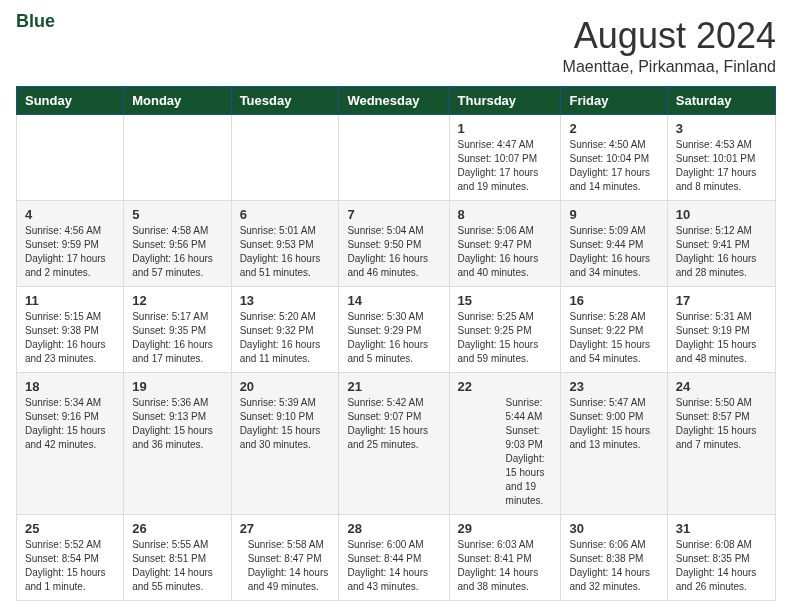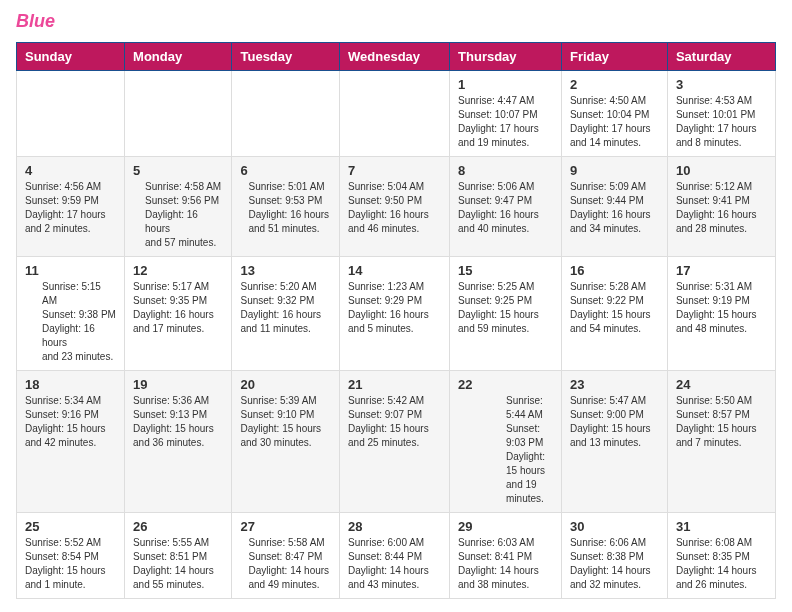--- a/index.html
+++ b/index.html
@@ -23,23 +23,22 @@
     }
     .logo-text-general {
       font-size: 18px;
       font-weight: bold;
       color: #333;
       line-height: 1.1;
     }
     .logo-text-blue {
       font-size: 18px;
       font-weight: bold;
-      color: #ec4899;
+      color: #14532d;
       line-height: 1.1;
-      font-style: italic;
     }
     .logo-bird {
       width: 24px;
       height: 24px;
     }
     .title-area {
       text-align: right;
     }
     .month-year {
       font-size: 36px;
@@ -51,21 +50,21 @@
       font-size: 16px;
       color: #333;
       margin-top: 2px;
     }
     .calendar-table {
       width: 100%;
       border-collapse: collapse;
       border: 1px solid #ccc;
     }
     .calendar-table th {
-      background: #be185d;
+      background: #14532d;
       color: #fff;
       font-size: 13px;
       font-weight: bold;
       padding: 6px 8px;
       text-align: left;
       border: 1px solid #1a4f8f;
     }
     .calendar-table td {
       vertical-align: top;
       padding: 6px 8px;
@@ -98,20 +97,22 @@
 </head>
 <body>
 
 <div class="header-area">
   <div class="logo">
     <div style="display:flex; flex-direction:column; align-items:flex-start;">
       <span class="logo-text-blue" style="margin-top:-4px;">Blue</span>
     </div>
   </div>
   <div class="title-area">
+    <div class="month-year">August 2024</div>
+    <div class="location">Maenttae, Pirkanmaa, Finland</div>
   </div>
 </div>
 
 <table class="calendar-table">
   <thead>
     <tr>
     <th>Sunday</th>
         <th>Monday</th>
         <th>Tuesday</th>
         <th>Wednesday</th>
@@ -151,28 +152,28 @@
       <tr>
         <td>
           <span class="day-number">4</span>
           <div class="day-info" style="white-space: pre-line;">Sunrise: 4:56 AM
 Sunset: 9:59 PM
 Daylight: 17 hours
 and 2 minutes.</div>
         </td>
         <td>
           <span class="day-number">5</span>
-          <div class="day-info" style="white-space: pre-line; margin-left: 12px;">Sunrise: 4:58 AM
+          <div class="day-info" style="white-space: pre-line;">Sunrise: 4:58 AM
 Sunset: 9:56 PM
 Daylight: 16 hours
 and 57 minutes.</div>
         </td>
         <td>
           <span class="day-number">6</span>
-          <div class="day-info" style="white-space: pre-line; margin-left: 8px;">Sunrise: 5:01 AM
+          <div class="day-info" style="white-space: pre-line;">Sunrise: 5:01 AM
 Sunset: 9:53 PM
 Daylight: 16 hours
 and 51 minutes.</div>
         </td>
         <td>
           <span class="day-number">7</span>
           <div class="day-info" style="white-space: pre-line;">Sunrise: 5:04 AM
 Sunset: 9:50 PM
 Daylight: 16 hours
 and 46 minutes.</div>
@@ -195,42 +196,42 @@
           <span class="day-number">10</span>
           <div class="day-info" style="white-space: pre-line;">Sunrise: 5:12 AM
 Sunset: 9:41 PM
 Daylight: 16 hours
 and 28 minutes.</div>
         </td>
       </tr>
       <tr>
         <td>
           <span class="day-number">11</span>
-          <div class="day-info" style="white-space: pre-line; margin-left: 17px;">Sunrise: 5:15 AM
+          <div class="day-info" style="white-space: pre-line;">Sunrise: 5:15 AM
 Sunset: 9:38 PM
 Daylight: 16 hours
 and 23 minutes.</div>
         </td>
         <td>
           <span class="day-number">12</span>
           <div class="day-info" style="white-space: pre-line;">Sunrise: 5:17 AM
 Sunset: 9:35 PM
 Daylight: 16 hours
 and 17 minutes.</div>
         </td>
         <td>
           <span class="day-number">13</span>
           <div class="day-info" style="white-space: pre-line;">Sunrise: 5:20 AM
 Sunset: 9:32 PM
 Daylight: 16 hours
 and 11 minutes.</div>
         </td>
         <td>
           <span class="day-number">14</span>
-          <div class="day-info" style="white-space: pre-line;">Sunrise: 1:23 AM
+          <div class="day-info" style="white-space: pre-line;">Sunrise: 5:30 AM
 Sunset: 9:29 PM
 Daylight: 16 hours
 and 5 minutes.</div>
         </td>
         <td>
           <span class="day-number">15</span>
           <div class="day-info" style="white-space: pre-line;">Sunrise: 5:25 AM
 Sunset: 9:25 PM
 Daylight: 15 hours
 and 59 minutes.</div>

